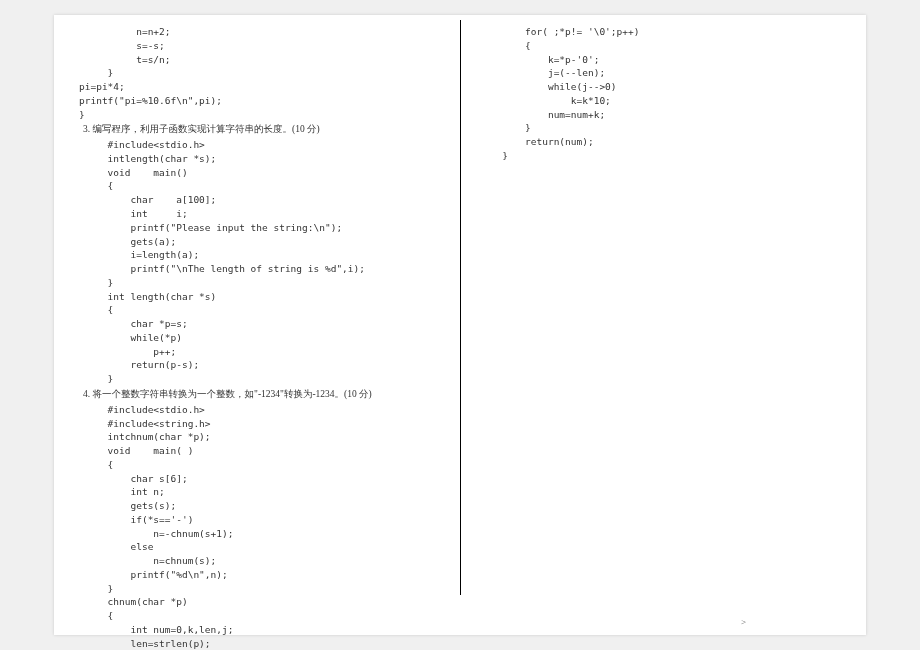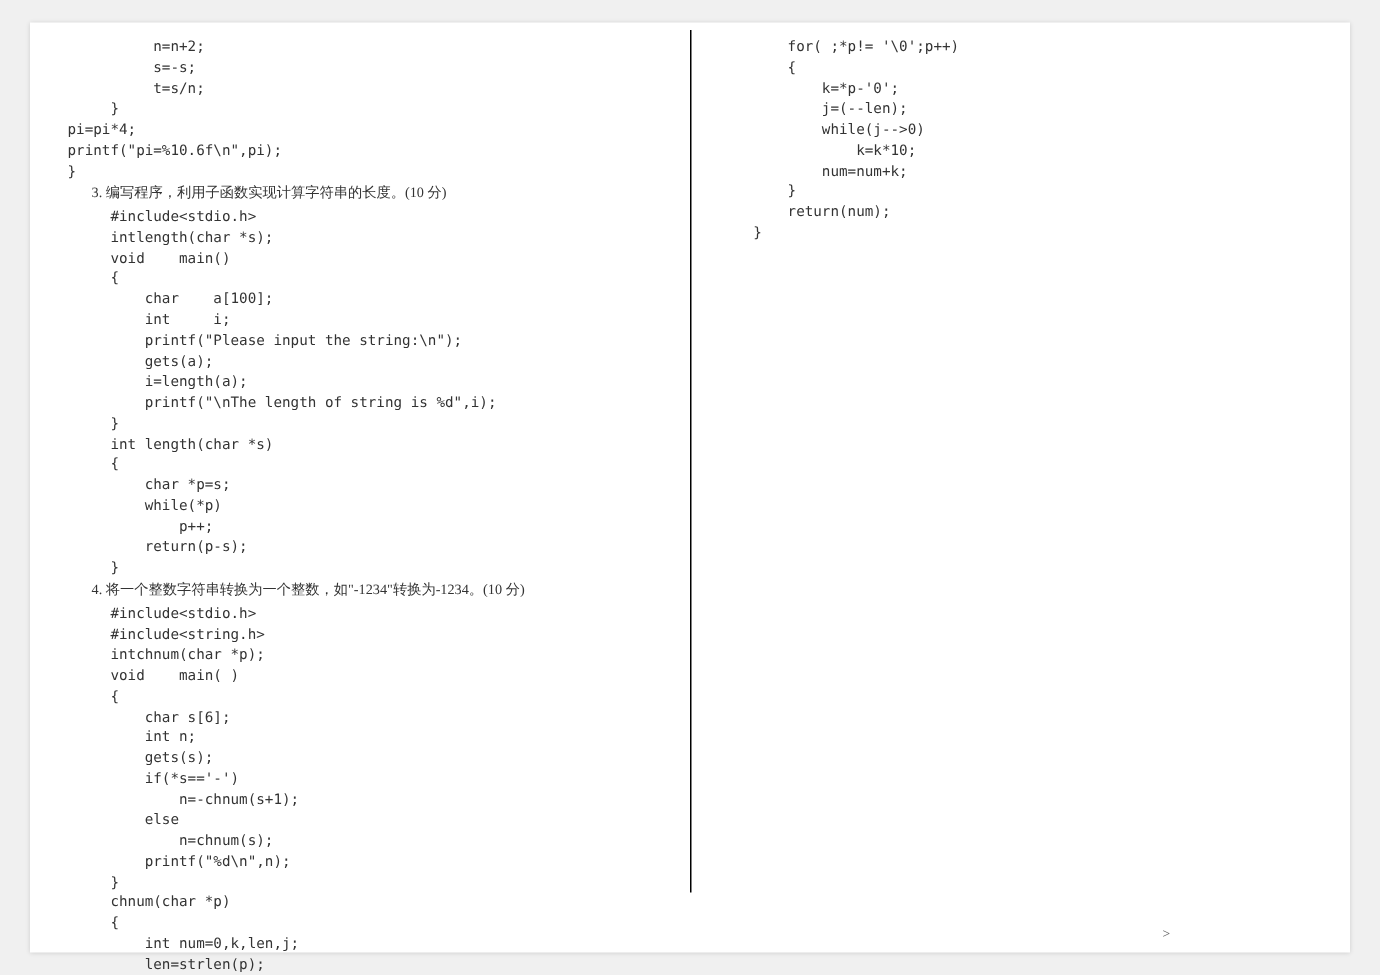--- a/index.html
+++ b/index.html
@@ -8,21 +8,21 @@
     width: 920px;
     height: 650px;
     background: #f0f0f0;
     font-family: "SimSun", "NSimSun", serif;
     font-size: 10px;
     color: #333;
     overflow: hidden;
   }
   .page {
     background: #fff;
-    width: 880px;
+    width: 812px;
     height: 620px;
     margin: 15px auto;
     box-shadow: 0 0 3px rgba(0,0,0,0.15);
     position: relative;
     display: flex;
   }
   .col {
     width: 50%;
     padding: 10px 25px 10px 25px;
     box-sizing: border-box;
@@ -39,21 +39,21 @@
   pre {
     margin: 0;
     font-family: "SimSun", "NSimSun", monospace;
     white-space: pre;
     font-size: 9.5px;
     line-height: 1.45;
   }
   .q-head {
     font-family: "SimSun", serif;
     font-size: 9.5px;
-    margin: 2px 16px;
+    margin: 2px 4px;
   }
   .page-num {
     position: absolute;
     bottom: 8px;
     right: 120px;
     font-size: 9px;
     color: #666;
   }
 </style>
 </head>

